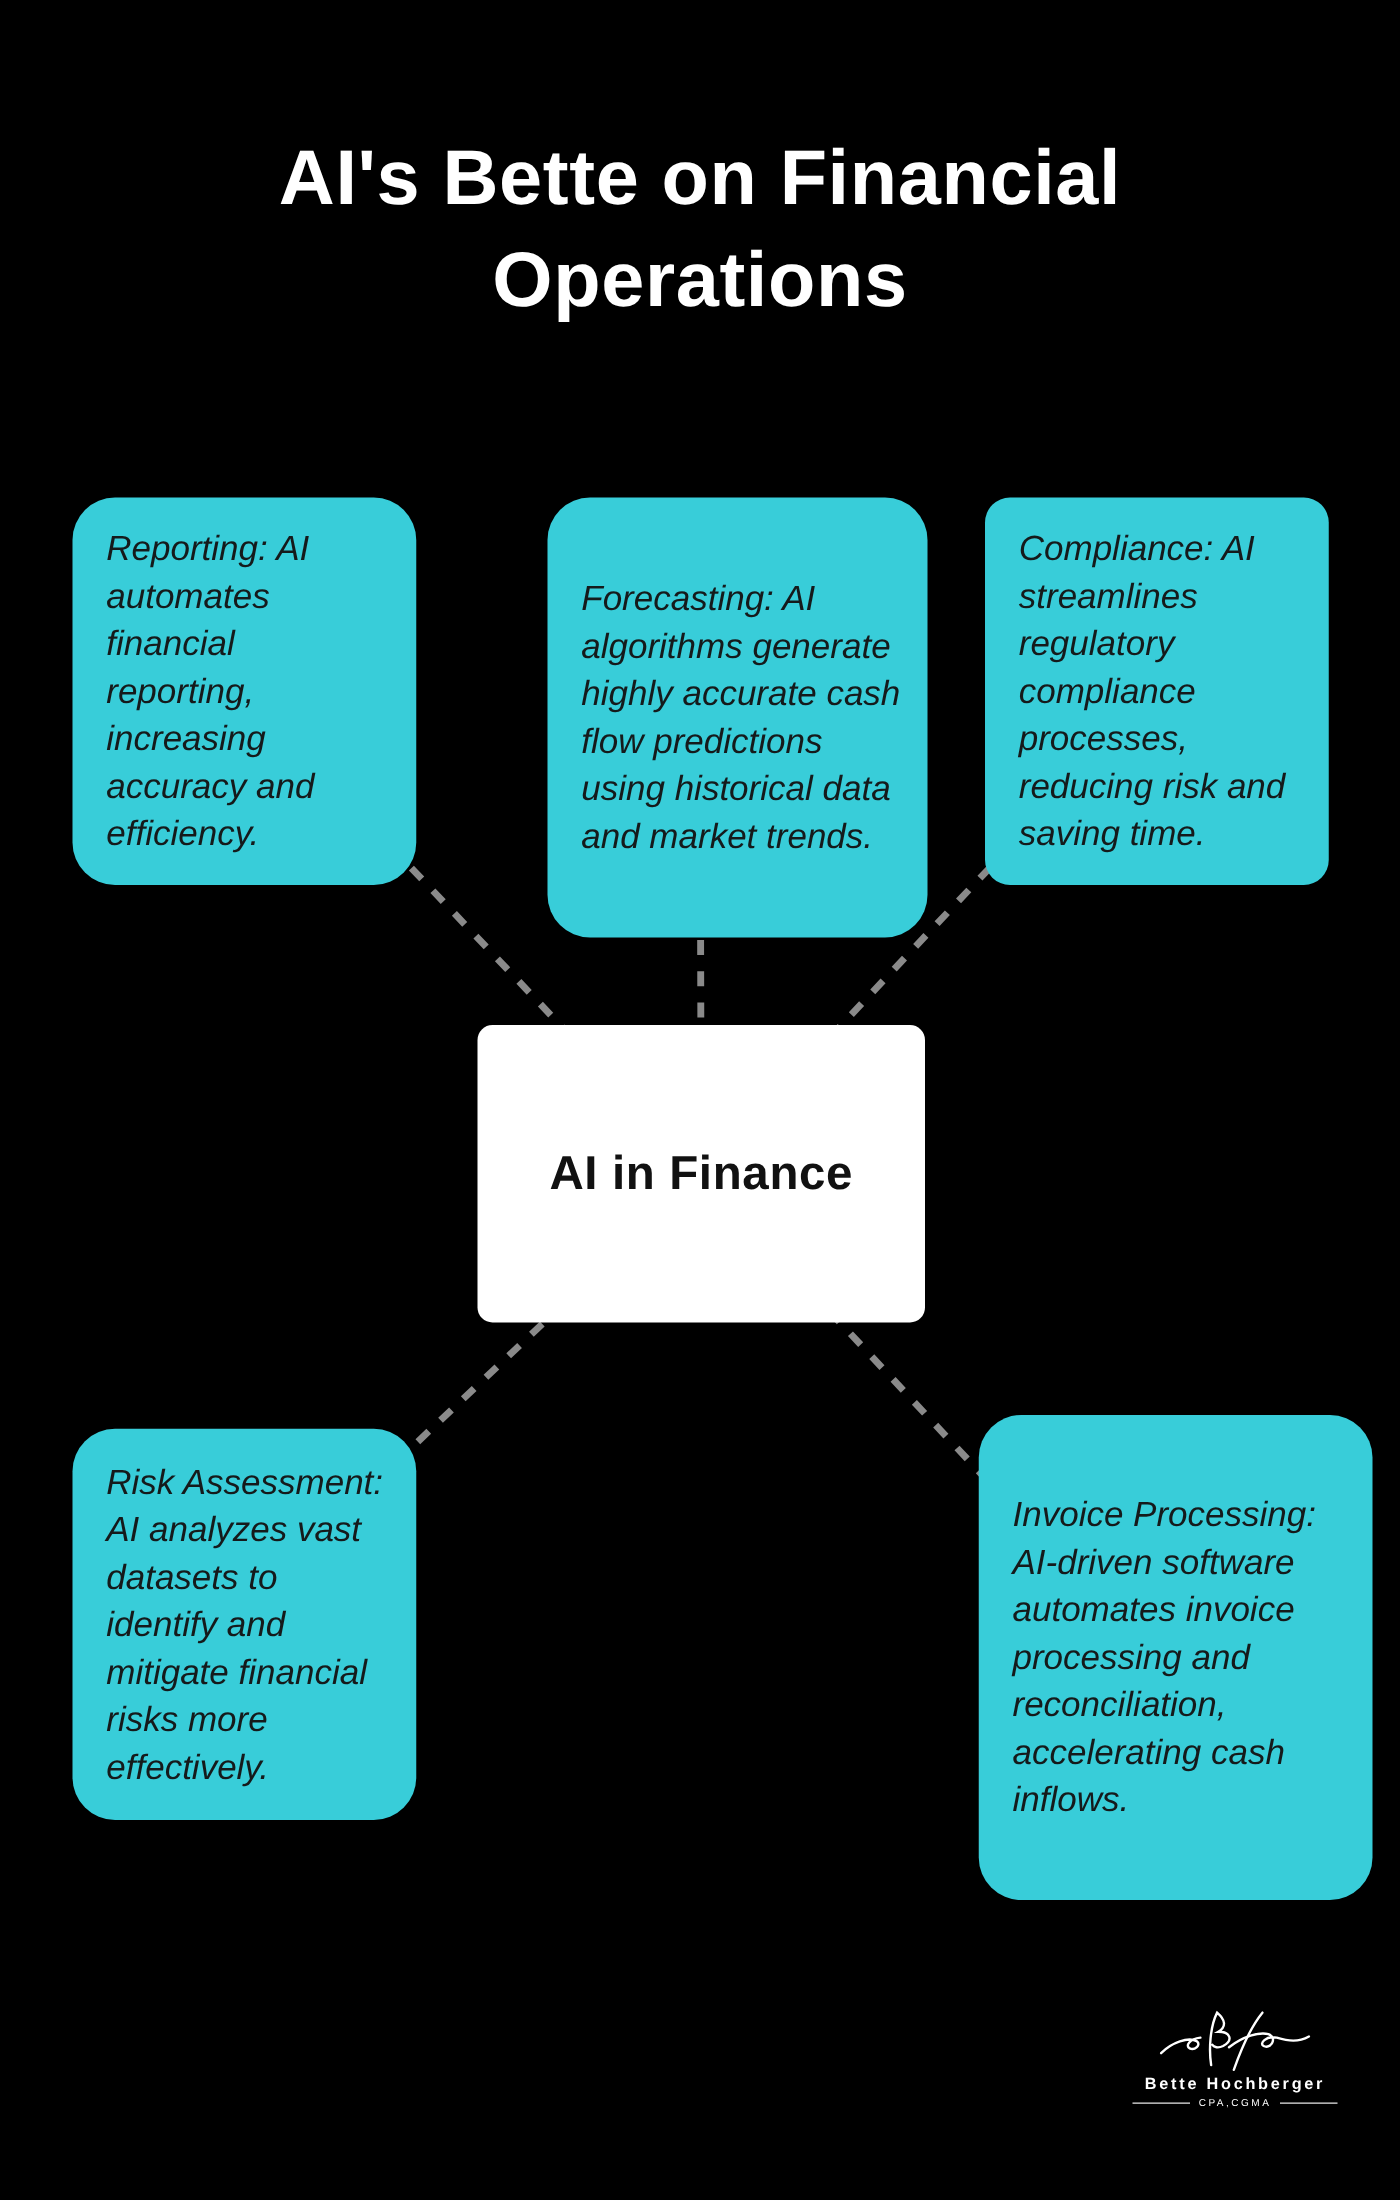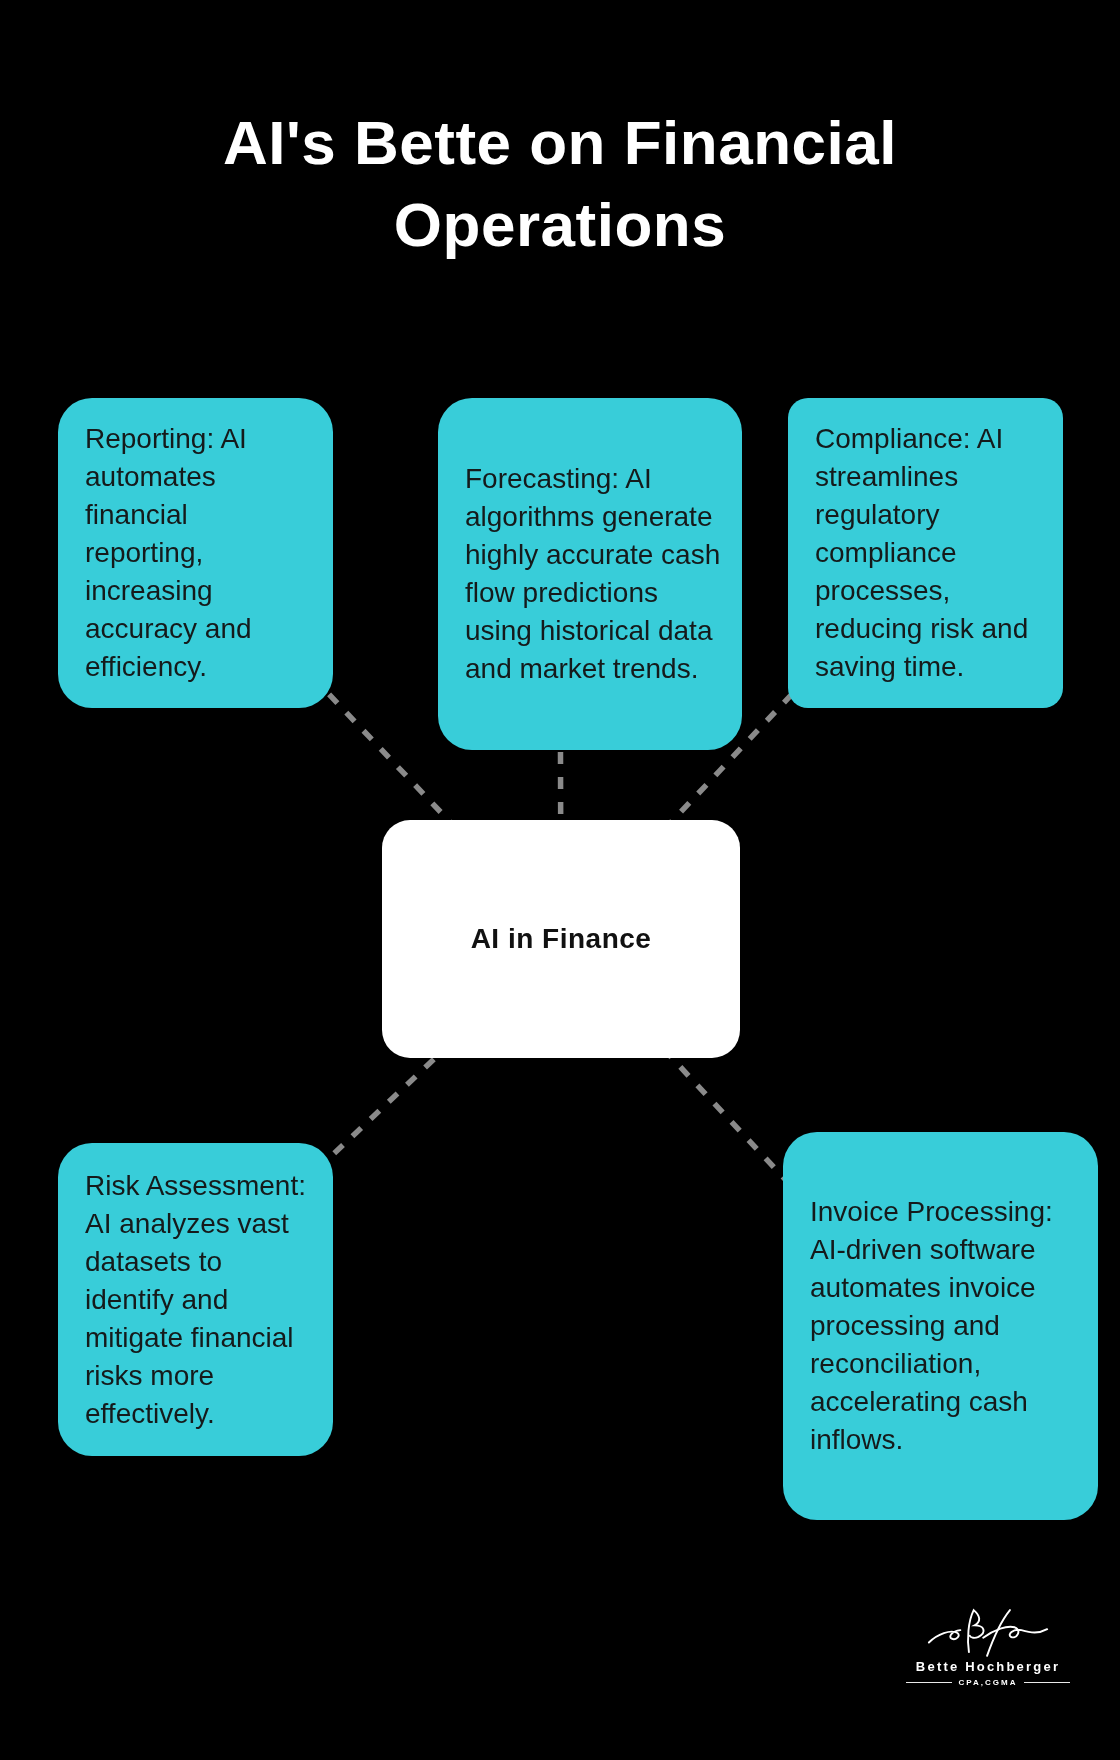--- a/index.html
+++ b/index.html
@@ -41,38 +41,39 @@
     z-index:2;
     background:var(--node-fill,#38cdd9);
     border-radius:34px;
     color:var(--node-text,#151a1b);
     font-size:28px;
     line-height:38px;
     padding:24px 20px 24px 27px;
     box-sizing:border-box;
     display:flex;
     align-items:center;
+    font-style:italic;
   }
   .node-reporting   { left:58px;  top:398px;  width:275px; height:310px; }
   .node-forecasting { left:423px; top:398px;  width:304px; height:352px;margin-left:15px; }
   .node-compliance  { left:788px; top:398px;  width:275px; height:310px;border-radius:20px; }
   .node-risk        { left:58px;  top:1130px; width:275px; height:313px;margin-top:13px; }
   .node-invoice     { left:783px; top:1132px; width:315px; height:388px; }
   .center-node {
     position:absolute;
     z-index:2;
     left:382px; top:820px;
     width:358px; height:238px;
     background:var(--center-fill,#fff);
-    border-radius:28px;
+    border-radius:12px;
     display:flex;
     align-items:center;
     justify-content:center;
     color:var(--center-text,#111);
-    font-size:28px;
+    font-size:38px;
     font-weight:bold;
     letter-spacing:0.5px;
   }
   .logo {
     position:absolute;
     z-index:2;
     left:903px; top:1608px;
     width:170px;
     text-align:center;
     color:#fff;
@@ -88,21 +89,21 @@
   .logo-cred-row {
     display:flex;
     align-items:center;
     gap:7px;
     margin-top:4px;
     padding:0 3px;
   }
   .rule { flex:1; height:1.5px; background:#e9e9e9; }
   .cred {
     font-size:8px;
-    font-weight:bold;
+    font-weight:normal;
     letter-spacing:2px;
     white-space:nowrap;
   }
 </style>
 </head>
 <body>
 
 <div class="page">
 
   <h1 class="title">AI's Bette on Financial Operations</h1>

